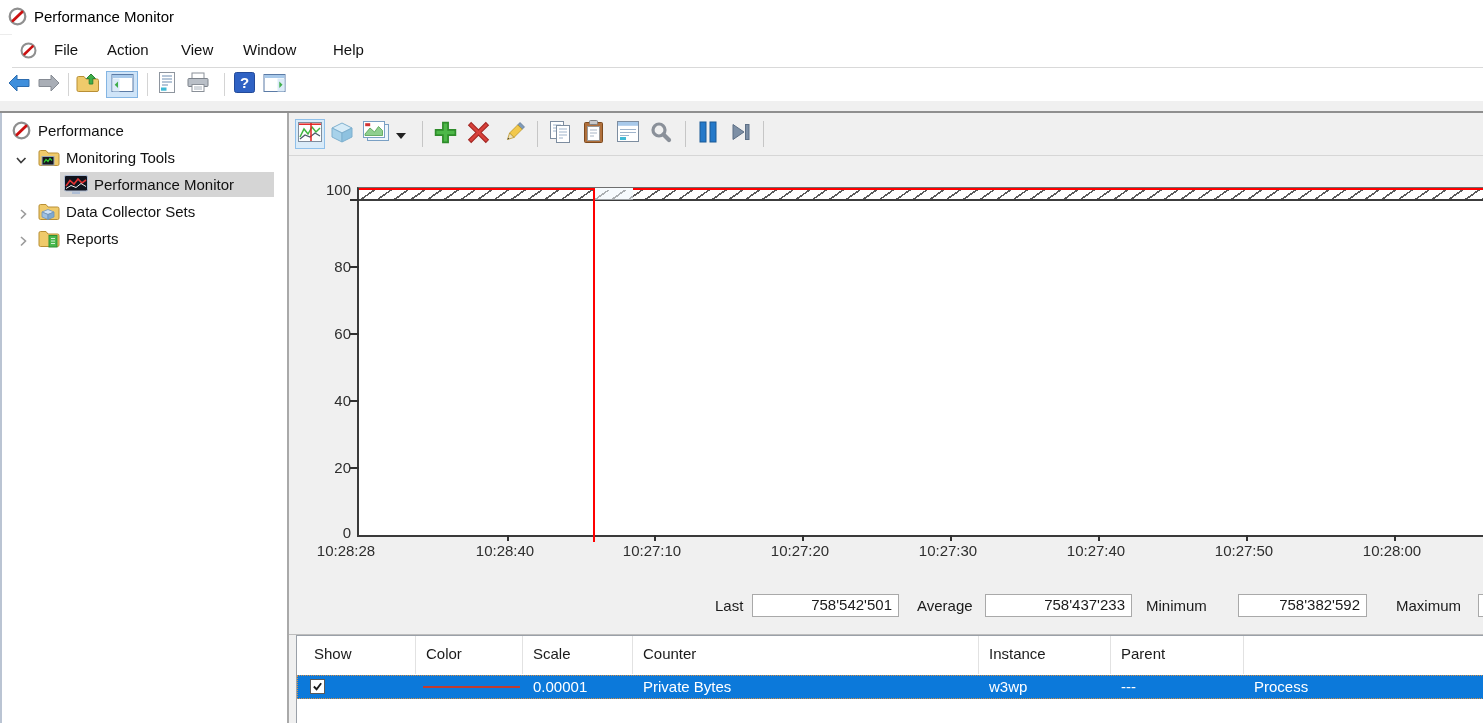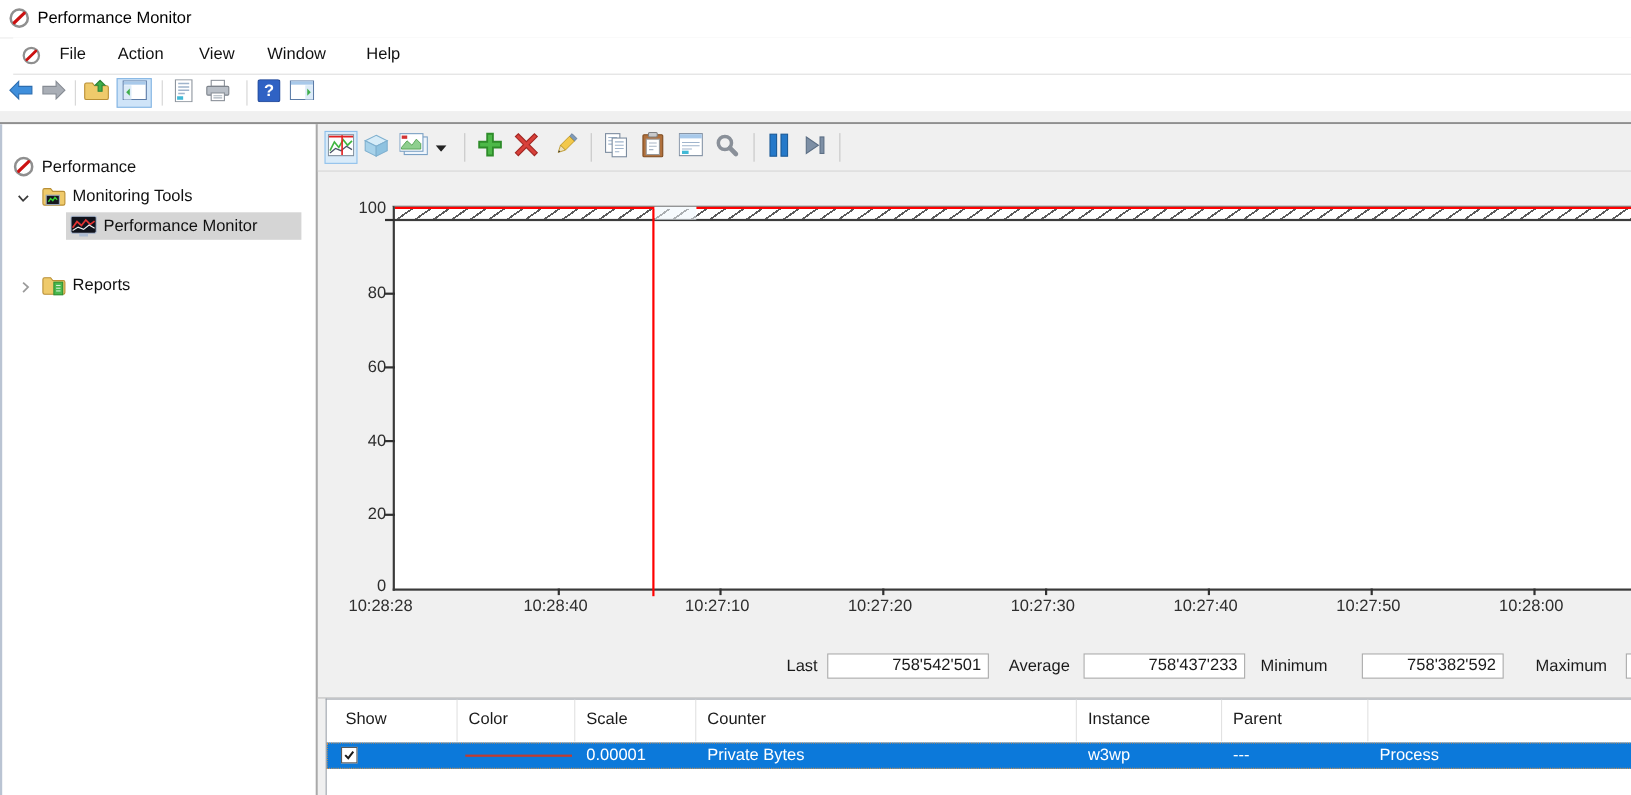--- a/index.html
+++ b/index.html
@@ -24,21 +24,21 @@
   
   #toolbar{left:0;top:68px;width:1483px;height:33px;background:#fff;}
   .tb-sep{position:absolute;top:5px;width:1px;height:23px;background:#d4d4d4;}
   .tb-btn{position:absolute;top:3px;width:28px;height:27px;display:flex;align-items:center;justify-content:center;}
   .tb-btn.selected{background:#cfe4f8;border:1px solid #84b5e3;box-sizing:border-box;}
   #content-strip{left:0;top:101px;width:1483px;height:10px;background:#f0f0f0;border-bottom:2px solid #8f8f8f;}
 
   
   #tree-pane{left:0;top:113px;width:287px;height:610px;background:#fff;border-left:2px solid #bac4d3;box-sizing:border-box;}
   #divider{left:287px;top:113px;width:2px;height:610px;background:#a9a9a9;}
-  .tree-row{position:absolute;left:0;width:324px;height:26px;margin-top:21px;}
+  .tree-row{position:absolute;left:0;width:324px;height:26px;}
   .tree-label{position:absolute;top:4px;font-size:15px;color:#111;white-space:nowrap;}
   .tree-sel{position:absolute;left:58px;top:0;width:214px;height:25px;background:#d5d5d5;}
   .chev{position:absolute;top:7px;}
 
   
   #right-pane{left:289px;top:113px;width:1194px;height:610px;background:#f0f0f0;}
 
   
   #pm-toolbar{position:absolute;left:0;top:0;width:1194px;height:42px;background:#f0f0f0;border-bottom:1px solid #d6d6d6;}
   .pm-btn{position:absolute;top:6px;width:30px;height:30px;display:flex;align-items:center;justify-content:center;}
@@ -197,20 +197,36 @@
       <svg width="24" height="20" viewBox="0 0 24 20">
         <rect x="0.5" y="0.5" width="23" height="15.5" rx="1.5" fill="#10131c" stroke="#aebdd4"></rect>
         <polyline points="2,11 6,5.5 10,9 14,4 18,8 22,5" stroke="#e23333" fill="none" stroke-width="1.6"></polyline>
         <polyline points="2,13.5 7,10.5 12,12.5 17,8.5 22,11.5" stroke="#eeeeee" fill="none" stroke-width="1"></polyline>
         <rect x="8" y="16.5" width="8" height="2.5" fill="#aebdd4"></rect>
       </svg>
     </span>
     <span class="tree-label" style="left:92px;">Performance Monitor</span>
   </div>
 
+  <div class="tree-row" style="top:86px;">
+    <span class="chev" style="left:15px;">
+      <svg width="12" height="12">
+          <polyline points="4,2 8.5,6 4,10.5" fill="none" stroke="#9b9b9b" stroke-width="1.6"></polyline>
+        </svg>
+    </span>
+    <span class="abs" style="left:36px;top:3px;">
+      <svg width="22" height="19" viewBox="0 0 22 19">
+        <path d="M1 4 Q1 2.5 2.5 2.5 H8 L10 5 H19.5 Q21 5 21 6.5 V16 Q21 17.5 19.5 17.5 H2.5 Q1 17.5 1 16 Z" fill="#efca6b" stroke="#b98f35"></path>
+        <path d="M10 7.5 L16 10 L10 12.5 L4 10 Z" fill="#cfe2f5" stroke="#6d93bd" stroke-width="0.8"></path>
+        <path d="M4 10 V15 L10 17.5 V12.5 Z" fill="#9fc0e0" stroke="#6d93bd" stroke-width="0.8"></path>
+        <path d="M16 10 V15 L10 17.5 V12.5 Z" fill="#7fa9d0" stroke="#6d93bd" stroke-width="0.8"></path>
+      </svg>
+    </span>
+    <span class="tree-label" style="left:64px;">Data Collector Sets</span>
+  </div>
 
   <div class="tree-row" style="top:113px;">
     <span class="chev" style="left:15px;">
       <svg width="12" height="12">
           <polyline points="4,2 8.5,6 4,10.5" fill="none" stroke="#9b9b9b" stroke-width="1.6"></polyline>
         </svg>
     </span>
     <span class="abs" style="left:36px;top:3px;">
       <svg width="22" height="19" viewBox="0 0 22 19">
         <path d="M1 4 Q1 2.5 2.5 2.5 H8 L10 5 H19.5 Q21 5 21 6.5 V16 Q21 17.5 19.5 17.5 H2.5 Q1 17.5 1 16 Z" fill="#efca6b" stroke="#b98f35"></path>

